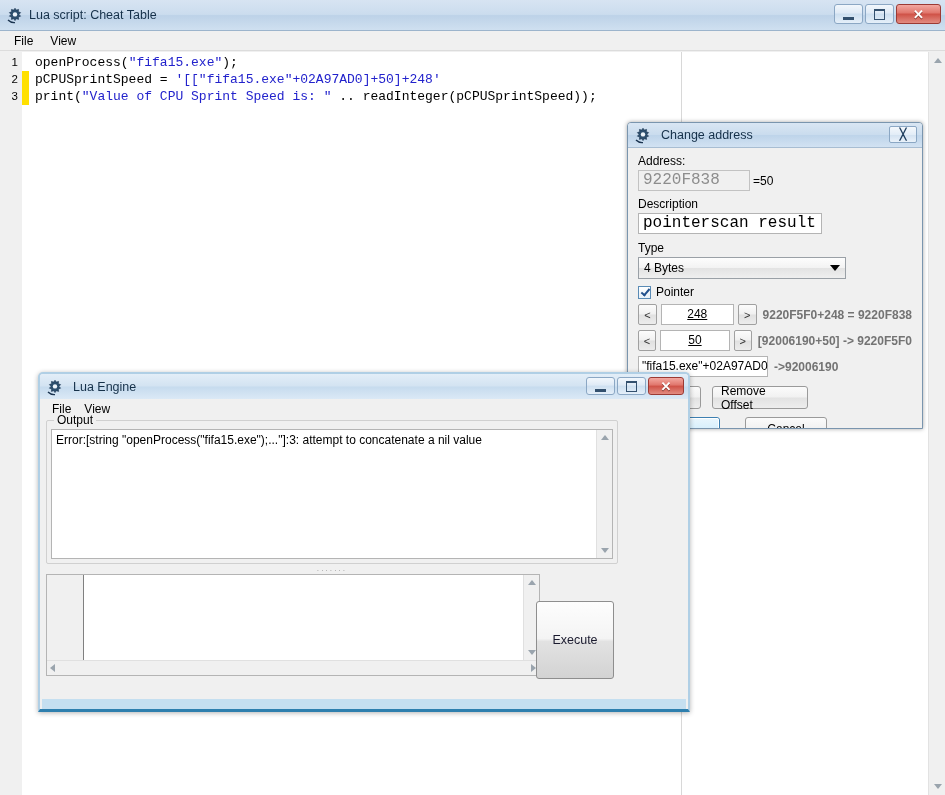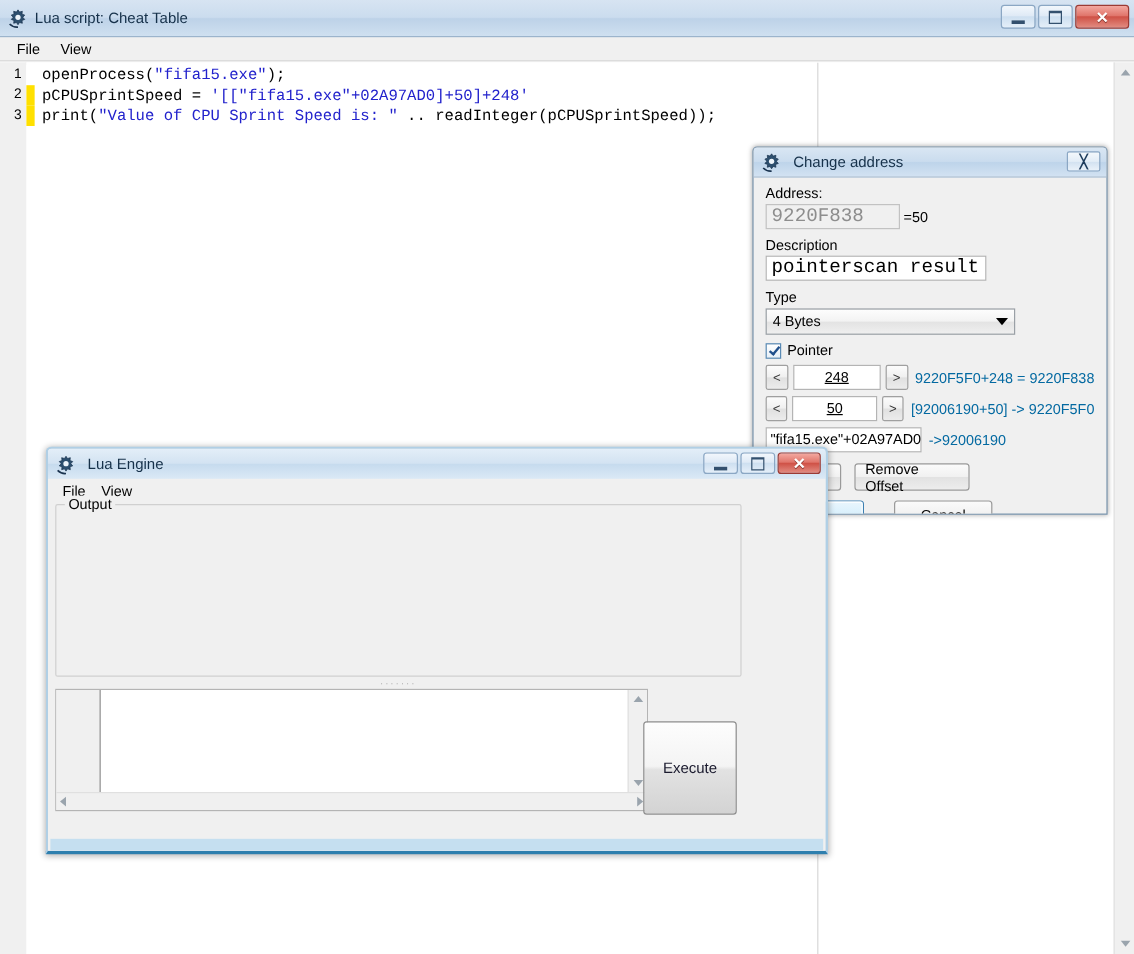--- a/index.html
+++ b/index.html
@@ -293,21 +293,21 @@
     width: 78px; height: 21px;
     border: 1px solid #b4b4b4;
     background: #fff;
     text-align: center;
     font-size: 12px;
     line-height: 19px;
     margin: 0 4px;
     box-sizing: border-box;
     text-decoration: underline;
   }
-  .offexpr { font-size: 12px; color: #0369a1; margin-left: 6px; white-space: nowrap; }
+  .offexpr { font-size: 12px; color: #737373; margin-left: 6px; white-space: nowrap; font-weight: bold; }
   .baseinput {
     width: 130px; height: 21px;
     border: 1px solid #b4b4b4;
     background: #fff;
     font-size: 12px;
     padding: 0 3px;
     line-height: 19px;
     box-sizing: border-box;
   }
   .btnrow { display: flex; margin-top: 9px; }
@@ -622,20 +622,31 @@
     </div>
   </div>
 
   <div class="lua-menubar">
     <span class="lua-menu-item">File</span>
     <span class="lua-menu-item">View</span>
   </div>
 
   <div class="groupbox">
     <span class="groupbox-label">Output</span>
+    <div class="output-box">
+      <div class="output-text">Error:[string "openProcess("fifa15.exe");..."]:3: attempt to concatenate a nil value</div>
+      <div class="mini-vscroll">
+        <div class="a-up">
+            <span class="tri tri-up"></span>
+          </div>
+        <div class="a-dn">
+            <span class="tri tri-dn"></span>
+          </div>
+      </div>
+    </div>
   </div>
 
   <div class="splitter">
     <span class="splitter-dots">·······</span>
   </div>
 
   <div class="input-panel">
     <div class="input-inner">
       <div class="in-gutter"></div>
       <div class="in-code"></div>

